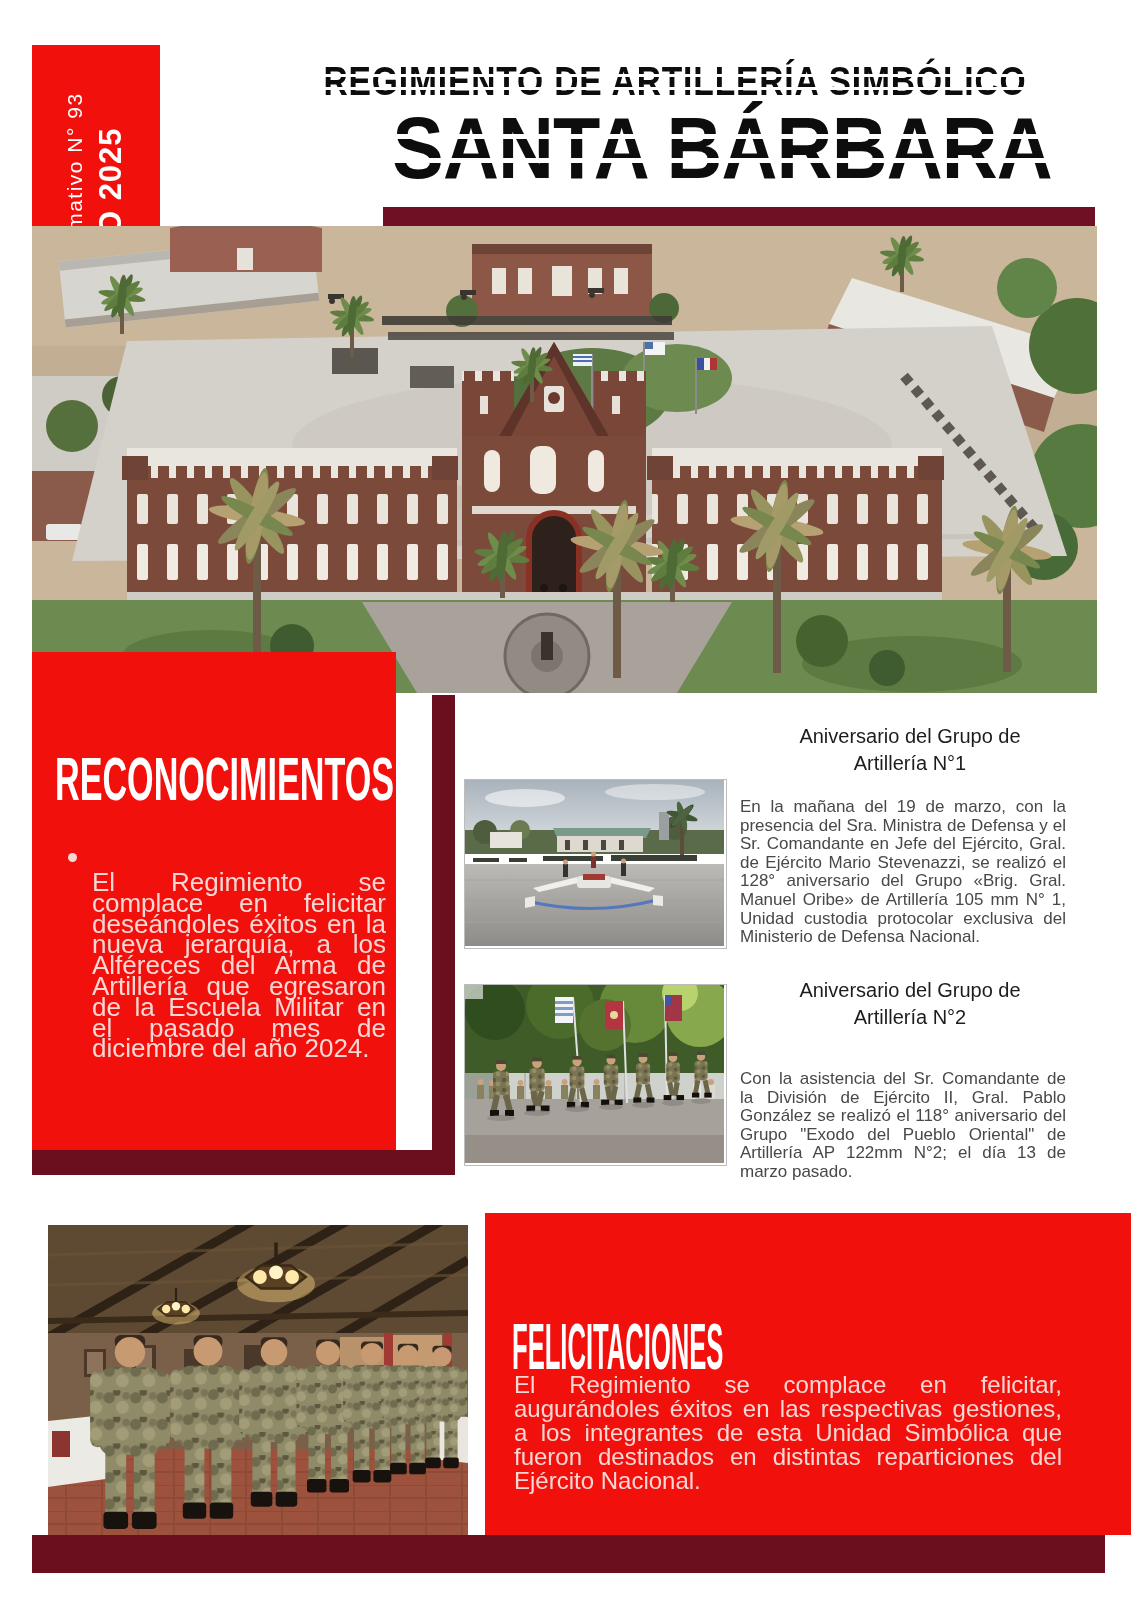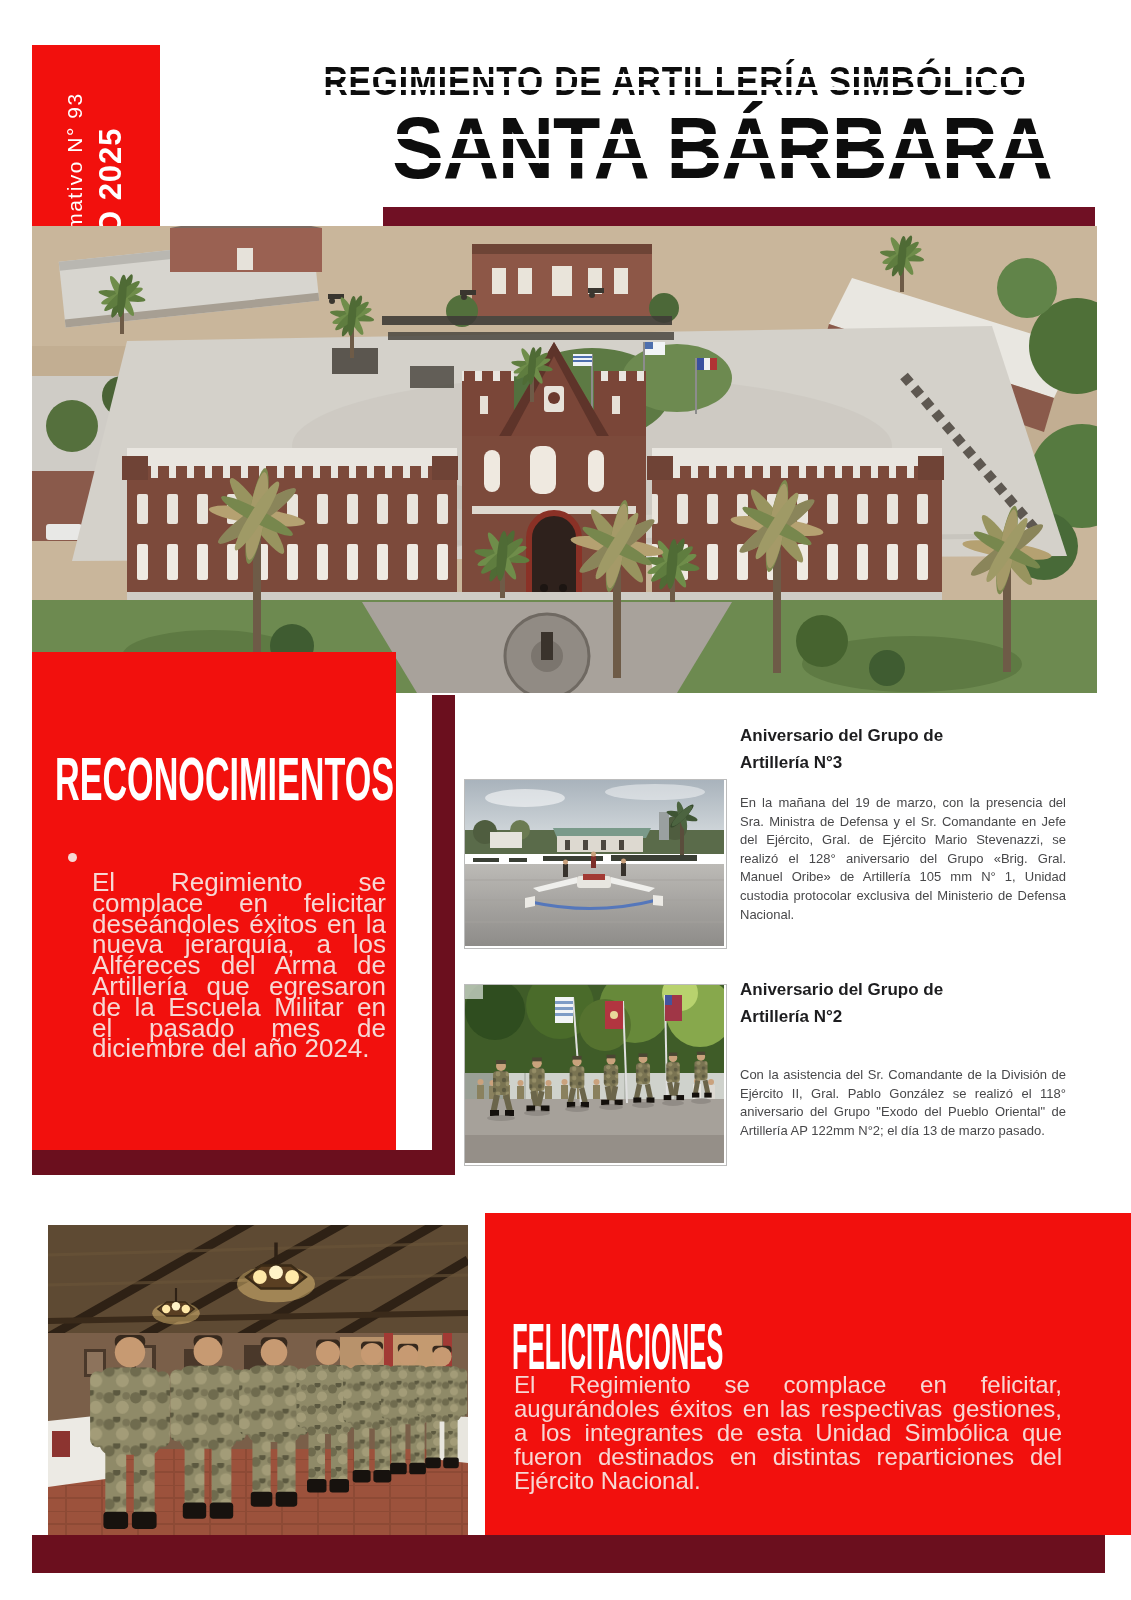--- a/index.html
+++ b/index.html
@@ -67,24 +67,24 @@
   }
   .recon-title{left:23px;top:46px;font-size:61px;transform:scaleX(.56);}
   .felic-title{left:27px;top:49px;font-size:64px;transform:scaleX(.40);}
 
   .onred{color:var(--on-red-text);text-align:justify;}
   .recon-bullet-text{position:absolute;left:60px;top:194px;width:294px;font-size:26px;line-height:20.8px;}
   .bullet-dot{position:absolute;left:36px;top:201px;width:9px;height:9px;border-radius:50%;background:var(--on-red-text);}
   .felic-body{position:absolute;left:29px;top:136px;width:548px;font-size:24px;line-height:24px;}
 
   
-  .news-title{position:absolute;width:340px;color:var(--ink);font-size:17px;font-weight:700;line-height:26.5px;}
+  .news-title{position:absolute;width:340px;color:var(--ink);font-size:20px;font-weight:400;line-height:26.5px;text-align:center;}
   .news-title-1{left:740px;top:723px;}
   .news-title-2{left:740px;top:977px;}
-  .news-body{position:absolute;left:740px;width:326px;color:var(--body-text);font-size:13px;line-height:18.6px;text-align:justify;}
+  .news-body{position:absolute;left:740px;width:326px;color:var(--body-text);font-size:17px;line-height:18.6px;text-align:justify;}
   .news-body-1{top:781px;}
   .news-body-2{top:1053px;}
 </style>
 </head>
 <body>
 
 <div id="page">
 
   <div class="abs banner">
     <div class="banner-inner">
@@ -395,21 +395,21 @@
           <circle cx="128.5" cy="74" r="2.5" fill="#caa27d"></circle>
         <rect x="98" y="84" width="5" height="13" fill="#37322c"></rect>
           <circle cx="100.5" cy="82" r="2.5" fill="#caa27d"></circle>
         <rect x="156" y="83" width="5" height="13" fill="#37322c"></rect>
           <circle cx="158.5" cy="81" r="2.5" fill="#caa27d"></circle>
       </g>
     </svg>
   </div>
   <div class="news-title news-title-1">
     <div>Aniversario del Grupo de</div>
-    <div>Artillería N°3</div>
+    <div>Artillería N°1</div>
   </div>
   <p class="news-body news-body-1">En la mañana del 19 de marzo, con la presencia del Sra. Ministra de Defensa y el Sr. Comandante en Jefe del Ejército, Gral. de Ejército Mario Stevenazzi, se realizó el 128° aniversario del Grupo «Brig. Gral. Manuel Oribe» de Artillería 105 mm N° 1, Unidad custodia protocolar exclusiva del Ministerio de Defensa Nacional.</p>
 
   <div class="abs photo photo-news photo-news2">
     <svg viewBox="0 0 259 178" width="259" height="178">
       <defs>
         <pattern id="camo2" width="10" height="10" patternUnits="userSpaceOnUse">
           <rect width="10" height="10" fill="#7a7452"></rect>
           <circle cx="3" cy="3" r="2.2" fill="#5c5940"></circle>
           <circle cx="7" cy="7" r="2.4" fill="#958d66"></circle>

